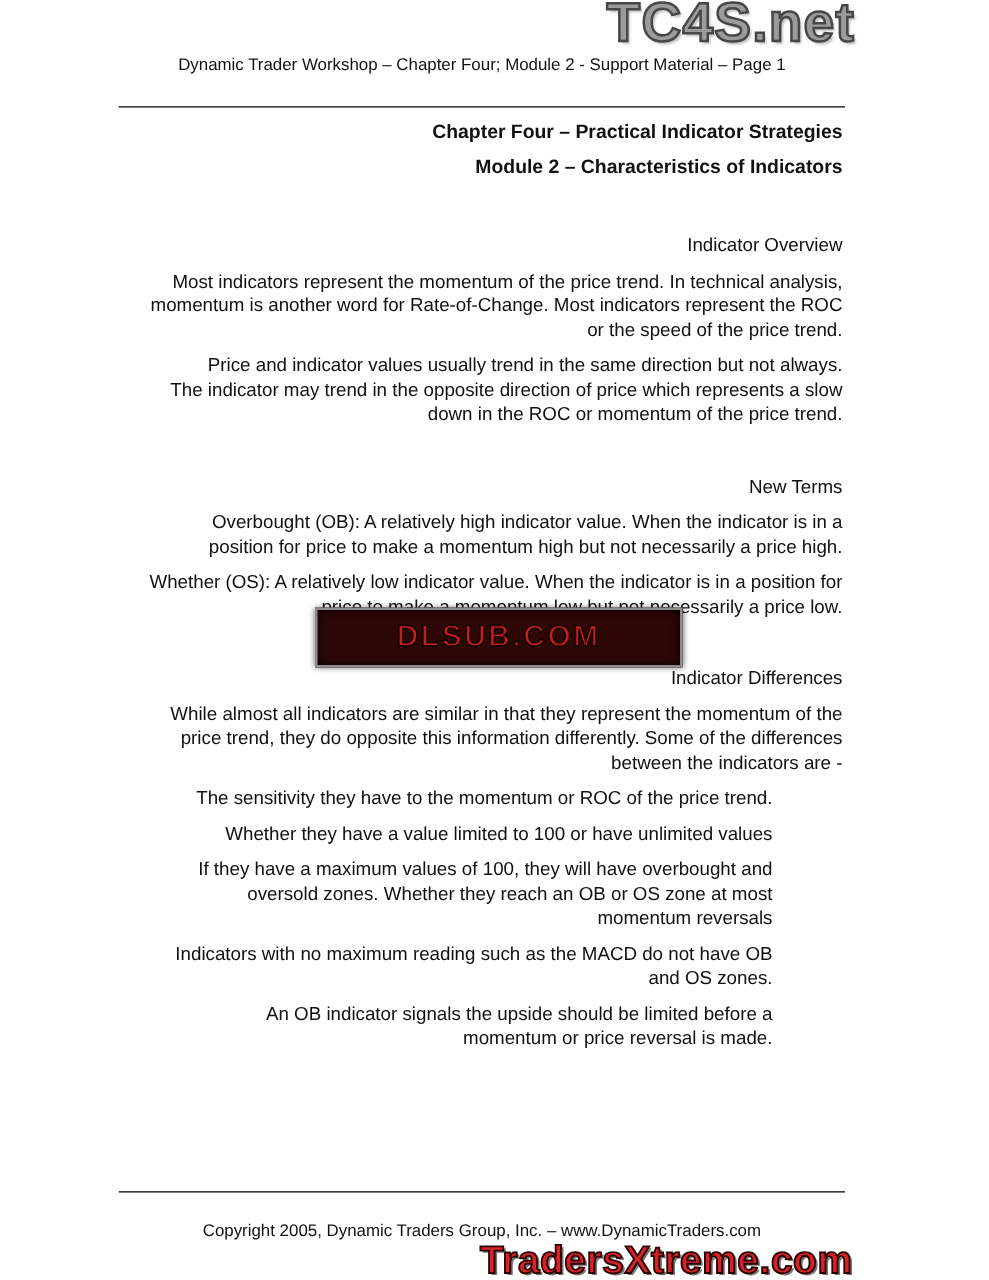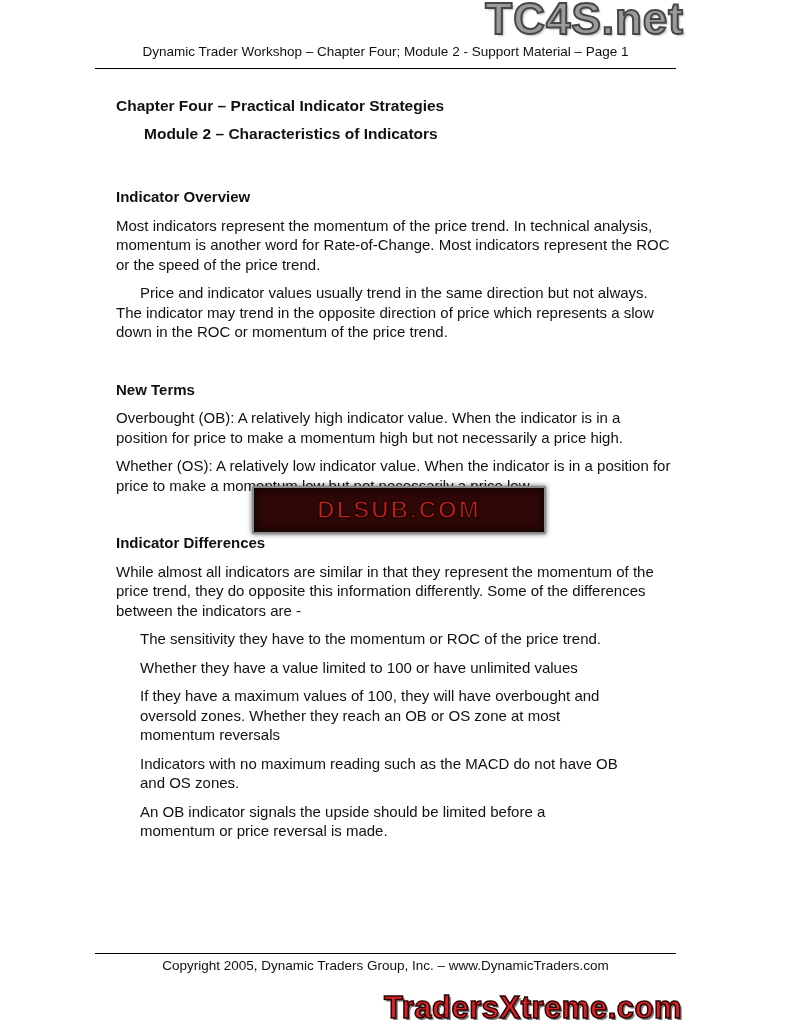--- a/index.html
+++ b/index.html
@@ -32,43 +32,44 @@
   }
 
   
   .page-header {
     position: absolute;
     top: 44px;
     left: 95px;
     width: 581px;
     text-align: center;
     font-size: 13.5px;
-    padding-bottom: 9px;
+    padding-bottom: 26px;
     border-bottom: 1.5px solid #000;
   }
 
   
   .doc-body {
     position: absolute;
     top: 95px;
     left: 116px;
     width: 558px;
     font-size: 15px;
     line-height: 19.5px;
+    text-align: right;
   }
   .doc-title {
     font-weight: bold;
     font-size: 15.5px;
     line-height: 22px;
     margin: 0;
   }
   .doc-title.second { margin-top: 6px; margin-left: 28px; }
 
   .h {
-    font-weight: bold;
+    font-weight: normal;
     margin: 38px 0 0 0;
   }
   .h.first { margin-top: 42px; }
 
   .p { margin: 9px 0 0 0; }
   .indent { text-indent: 24px; }
   .item {
     margin: 9px 0 0 24px;
     width: 478px;
   }
@@ -96,21 +97,21 @@
     white-space: nowrap;
   }
 
   
   .page-footer {
     position: absolute;
     top: 953px;
     left: 95px;
     width: 581px;
     border-top: 1.5px solid #000;
-    padding-top: 4px;
+    padding-top: 23px;
     text-align: center;
     font-size: 13.5px;
   }
 
   
   .tx-logo {
     position: absolute;
     right: 10px;
     bottom: -2px;
     font-size: 31px;

